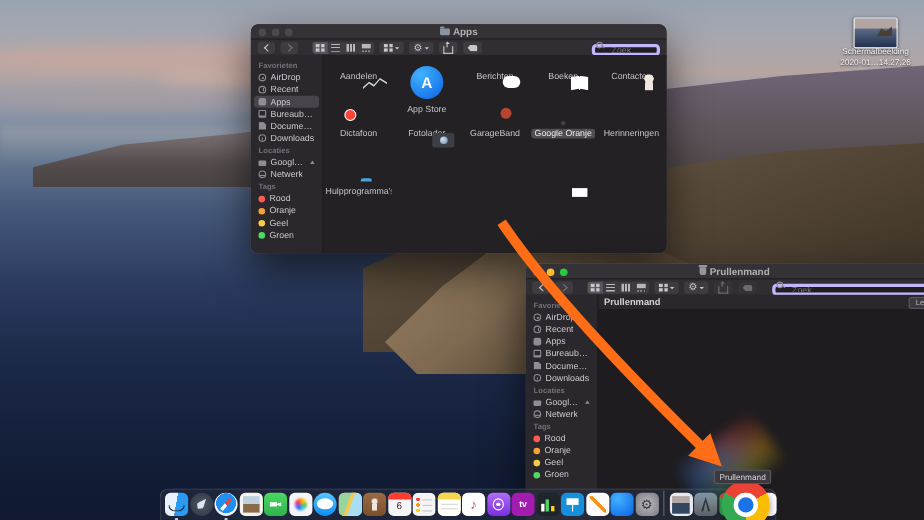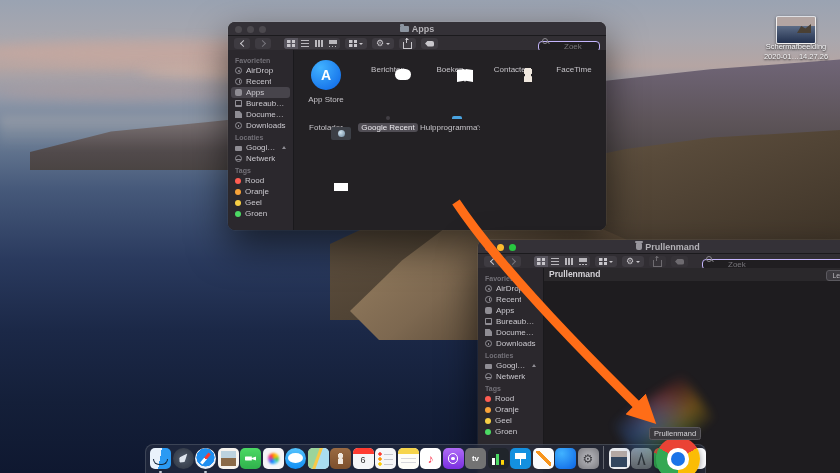--- a/index.html
+++ b/index.html
@@ -74,22 +74,22 @@
       repeating-linear-gradient(90deg,#b9b7bc 0 1.5px,transparent 1.5px 3px) 0 5.5px/8px 1.5px no-repeat;}
   .tbtn{height:11px;border-radius:3px;background:#3e3b41;display:flex;align-items:center;justify-content:center;gap:2px;padding:0 4px;}
   .chev{width:0;height:0;border:2.5px solid transparent;border-top-color:#c9c7cc;margin-top:3px;}
   .gear::before{content:"⚙";font-size:9px;color:#c9c7cc;line-height:1;}
   .share-g{position:relative;width:7px;height:6px;border:1px solid #c9c7cc;border-top:none;margin-top:3px;}
   .share-g::after{content:"";position:absolute;left:2px;top:-4px;width:1px;height:5px;background:#c9c7cc;}
   .share-g::before{content:"";position:absolute;left:.5px;top:-6px;border:2px solid transparent;border-bottom-color:#c9c7cc;}
   .tagpill{width:9px;height:6px;background:#c9c7cc;clip-path:polygon(0 50%,30% 0,100% 0,100% 100%,30% 100%);border-radius:2px;}
   .dim{opacity:.4;}
   .searchwrap{margin-left:auto;position:relative;}
-  .search{height:11px;background:#201e21;border:1px solid #c4b5fd;border-radius:4px;
-      color:#8b898f;font-size:8px;padding:0 3px 0 25px;outline:none;
+  .search{height:11px;background:#201e21;border:3px solid #c4b5fd;border-radius:4px;
+      color:#8b898f;font-size:8px;padding:0 3px 0 15px;outline:none;
       font-family:"Liberation Sans",sans-serif;box-sizing:border-box;}
   .search::placeholder{color:#77757a;}
   .mag{position:absolute;left:4px;top:3px;width:4px;height:4px;border:1px solid #8b898f;border-radius:50%;}
   .mag::after{content:"";position:absolute;left:3.5px;top:3.5px;width:2.5px;height:1px;background:#8b898f;transform:rotate(45deg);}
 
   .sidebar{position:absolute;left:0;top:28px;bottom:0;width:66px;background:#2b282d;
       border-right:1px solid #1a191c;padding-top:4px;box-sizing:border-box;overflow:hidden;}
   .sb-head{font-size:7px;font-weight:bold;color:#737178;padding:3px 7px 1px;}
   .sb-item{display:flex;align-items:center;gap:4px;padding:1px 7px;height:9px;font-size:8px;color:#cbc9cf;white-space:nowrap;}
   .sb-item.sel{background:#47444b;border-radius:3px;margin:0 3px;padding:1px 4px;}
@@ -235,21 +235,21 @@
       background-size:100% 100%,100% 100%,100% 100%,9px 1px,9px 1px,9px 1px;
       background-position:0 0,0 0,0 0,9px 5.5px,9px 10.5px,9px 15.5px;background-repeat:no-repeat;}
   .i-notes{background:#fffef8;}
   .i-notes::before{content:"";position:absolute;inset:0 0 auto 0;height:6px;background:#f7d54c;border-radius:5px 5px 0 0;}
   .i-notes::after{content:"";position:absolute;left:3px;right:3px;top:10px;height:1px;background:#d8d8dc;box-shadow:0 4px 0 #d8d8dc;}
   .i-music{background:#fff;display:flex;align-items:center;justify-content:center;}
   .i-music::after{content:"♪";color:#fa2d48;font-size:12px;}
   .i-podcasts{background:linear-gradient(#b06cf7,#7a2fe0);}
   .i-podcasts::after{content:"";position:absolute;inset:24%;border:1.5px solid #fff;border-radius:50%;box-sizing:border-box;}
   .i-podcasts::before{content:"";position:absolute;left:42%;top:42%;width:16%;height:16%;background:#fff;border-radius:50%;z-index:1;}
-  .i-tv{background:#737373;display:flex;align-items:center;justify-content:center;}
+  .i-tv{background:#a21caf;display:flex;align-items:center;justify-content:center;}
   .tv-t{color:#fff;font-size:8px;font-weight:bold;}
   .i-numbers{background:#20252b;}
   .i-numbers::after{content:"";position:absolute;left:4px;right:4px;top:5px;bottom:4px;
       background:linear-gradient(#fff,#fff) left bottom/25% 60% no-repeat,
                  linear-gradient(#4cd964,#4cd964) center bottom/25% 95% no-repeat,
                  linear-gradient(#ffd60a,#ffd60a) right bottom/25% 40% no-repeat;}
   .i-keynote{background:#1490df;}
   .i-keynote::after{content:"";position:absolute;left:25%;top:22%;width:50%;height:30%;background:#fff;}
   .i-keynote::before{content:"";position:absolute;left:46%;top:52%;width:8%;height:28%;background:#fff;}
   .i-pages{background:#fbfbfd;}
@@ -402,20 +402,24 @@
         </div>
       <div class="sb-item">
           <span class="tagdot t-green"></span>
           <span class="sb-label">Groen</span>
         </div>
     </div>
 
     <div class="content">
       <div class="grid">
         <div class="gi">
+            <span class="icbox"><span class="ic ic-aandelen"></span></span>
+            <span class="gl">Aandelen</span>
+          </div>
+        <div class="gi">
             <span class="icbox">
               <span class="ic ic-appstore">
                 <span class="as-a">A</span>
               </span>
             </span>
             <span class="gl">App Store</span>
           </div>
         <div class="gi">
             <span class="icbox"><span class="ic ic-berichten"></span></span>
             <span class="gl">Berichten</span>
@@ -423,31 +427,39 @@
 
         <div class="gi">
             <span class="icbox"><span class="ic ic-boeken"></span></span>
             <span class="gl">Boeken</span>
           </div>
         <div class="gi">
             <span class="icbox"><span class="ic ic-contacten"></span></span>
             <span class="gl">Contacten</span>
           </div>
         <div class="gi">
-            <span class="icbox"><span class="ic ic-facetime"></span></span>
-            <span class="gl">FaceTime</span>
+            <span class="icbox"><span class="ic ic-dictafoon"></span></span>
+            <span class="gl">Dictafoon</span>
           </div>
 
         <div class="gi">
             <span class="icbox"><span class="ic ic-fotolader"></span></span>
             <span class="gl">Fotolader</span>
           </div>
+        <div class="gi">
+            <span class="icbox"><span class="ic ic-garageband"></span></span>
+            <span class="gl">GarageBand</span>
+          </div>
         <div class="gi sel">
             <span class="icbox"><span class="ic chrome"></span></span>
-            <span class="gl">Google Recent</span>
+            <span class="gl">Google Oranje</span>
+          </div>
+        <div class="gi">
+            <span class="icbox"><span class="ic ic-herinneringen"></span></span>
+            <span class="gl">Herinneringen</span>
           </div>
         <div class="gi">
             <span class="icbox"><span class="ic ic-hulp"></span></span>
             <span class="gl">Hulpprogramma's</span>
           </div>
 
         <div class="gi">
             <span class="icbox"><span class="ic ic-imovie"></span></span>
           </div>
         <div class="gi">

